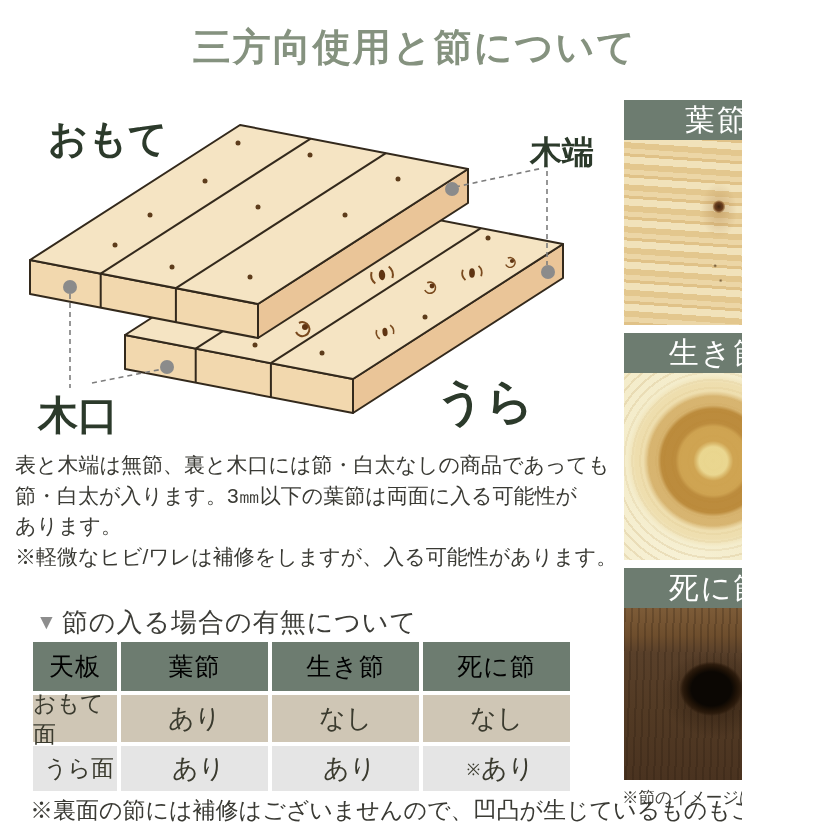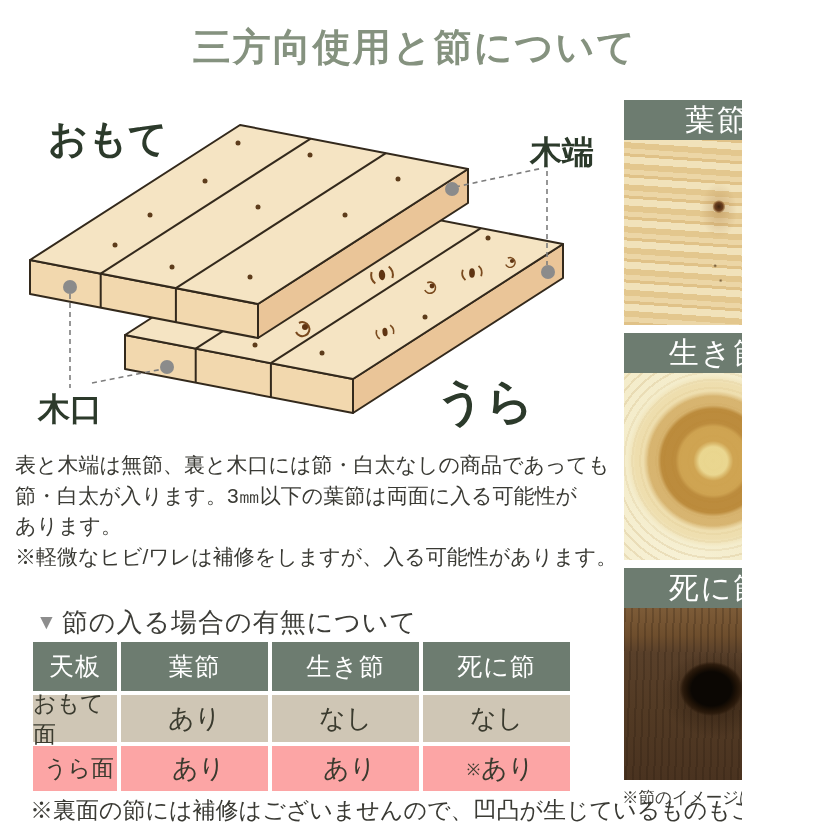--- a/index.html
+++ b/index.html
@@ -8,40 +8,40 @@
   .abs{position:absolute;}
 
   
   #title{left:0;top:22px;width:830px;text-align:center;font-size:38px;font-weight:600;
          letter-spacing:2px;color:#85927f;}
 
   
   .diag-label{color:#2c3a2b;font-weight:600;white-space:nowrap;}
   #lbl-front{left:48px;top:112px;font-size:39px;}
   #lbl-edge{left:530px;top:131px;font-size:32px;}
-  #lbl-end{left:38px;top:388px;font-size:32px;}
+  #lbl-end{left:38px;top:388px;font-size:40px;}
   #lbl-back{left:436px;top:370px;font-size:48px;}
 
   
   #desc{left:15px;top:450px;width:612px;font-size:21px;line-height:30.5px;color:#3a3a34;}
   #desc div{white-space:nowrap;}
 
   
   #tbl-heading{left:36px;top:605px;font-size:26px;color:#3d3d38;font-weight:500;letter-spacing:1px;}
   #tbl-heading .tri{color:#8d8d8d;font-size:21px;vertical-align:2px;margin-right:4px;}
 
   
   #knot-table{left:33px;top:642px;display:grid;
       grid-template-columns:84px 147px 147px 147px;
       grid-template-rows:49px 47px 45px;gap:4px;}
-  .th{background:#6d7c70;color:#ffffff;font-size:25px;font-weight:500;
+  .th{background:#6d7c70;color:#000000;font-size:25px;font-weight:500;
       display:flex;align-items:center;justify-content:center;letter-spacing:1px;}
   .td{display:flex;align-items:center;justify-content:center;color:#3a3a2e;font-size:26px;}
   .row1{background:#cfc6b5;}
-  .row2{background:#fca5a5;padding-left:8px;}
+  .row2{background:#e5e5e5;padding-left:8px;}
   .td.rowlabel{font-size:23px;}
   .sup-mark{font-size:16px;vertical-align:8px;margin-right:1px;}
 
   #tbl-footnote{left:30px;top:795px;font-size:23px;color:#3a3a34;white-space:nowrap;}
 
   
   .panel-header{left:624px;width:186px;height:40px;background:#6d7c70;color:#ffffff;
       font-size:30px;font-weight:500;letter-spacing:2px;display:flex;align-items:center;justify-content:center;}
   #ph1{top:100px;} #ph2{top:333px;} #ph3{top:568px;}
   .photo{left:624px;width:186px;}

